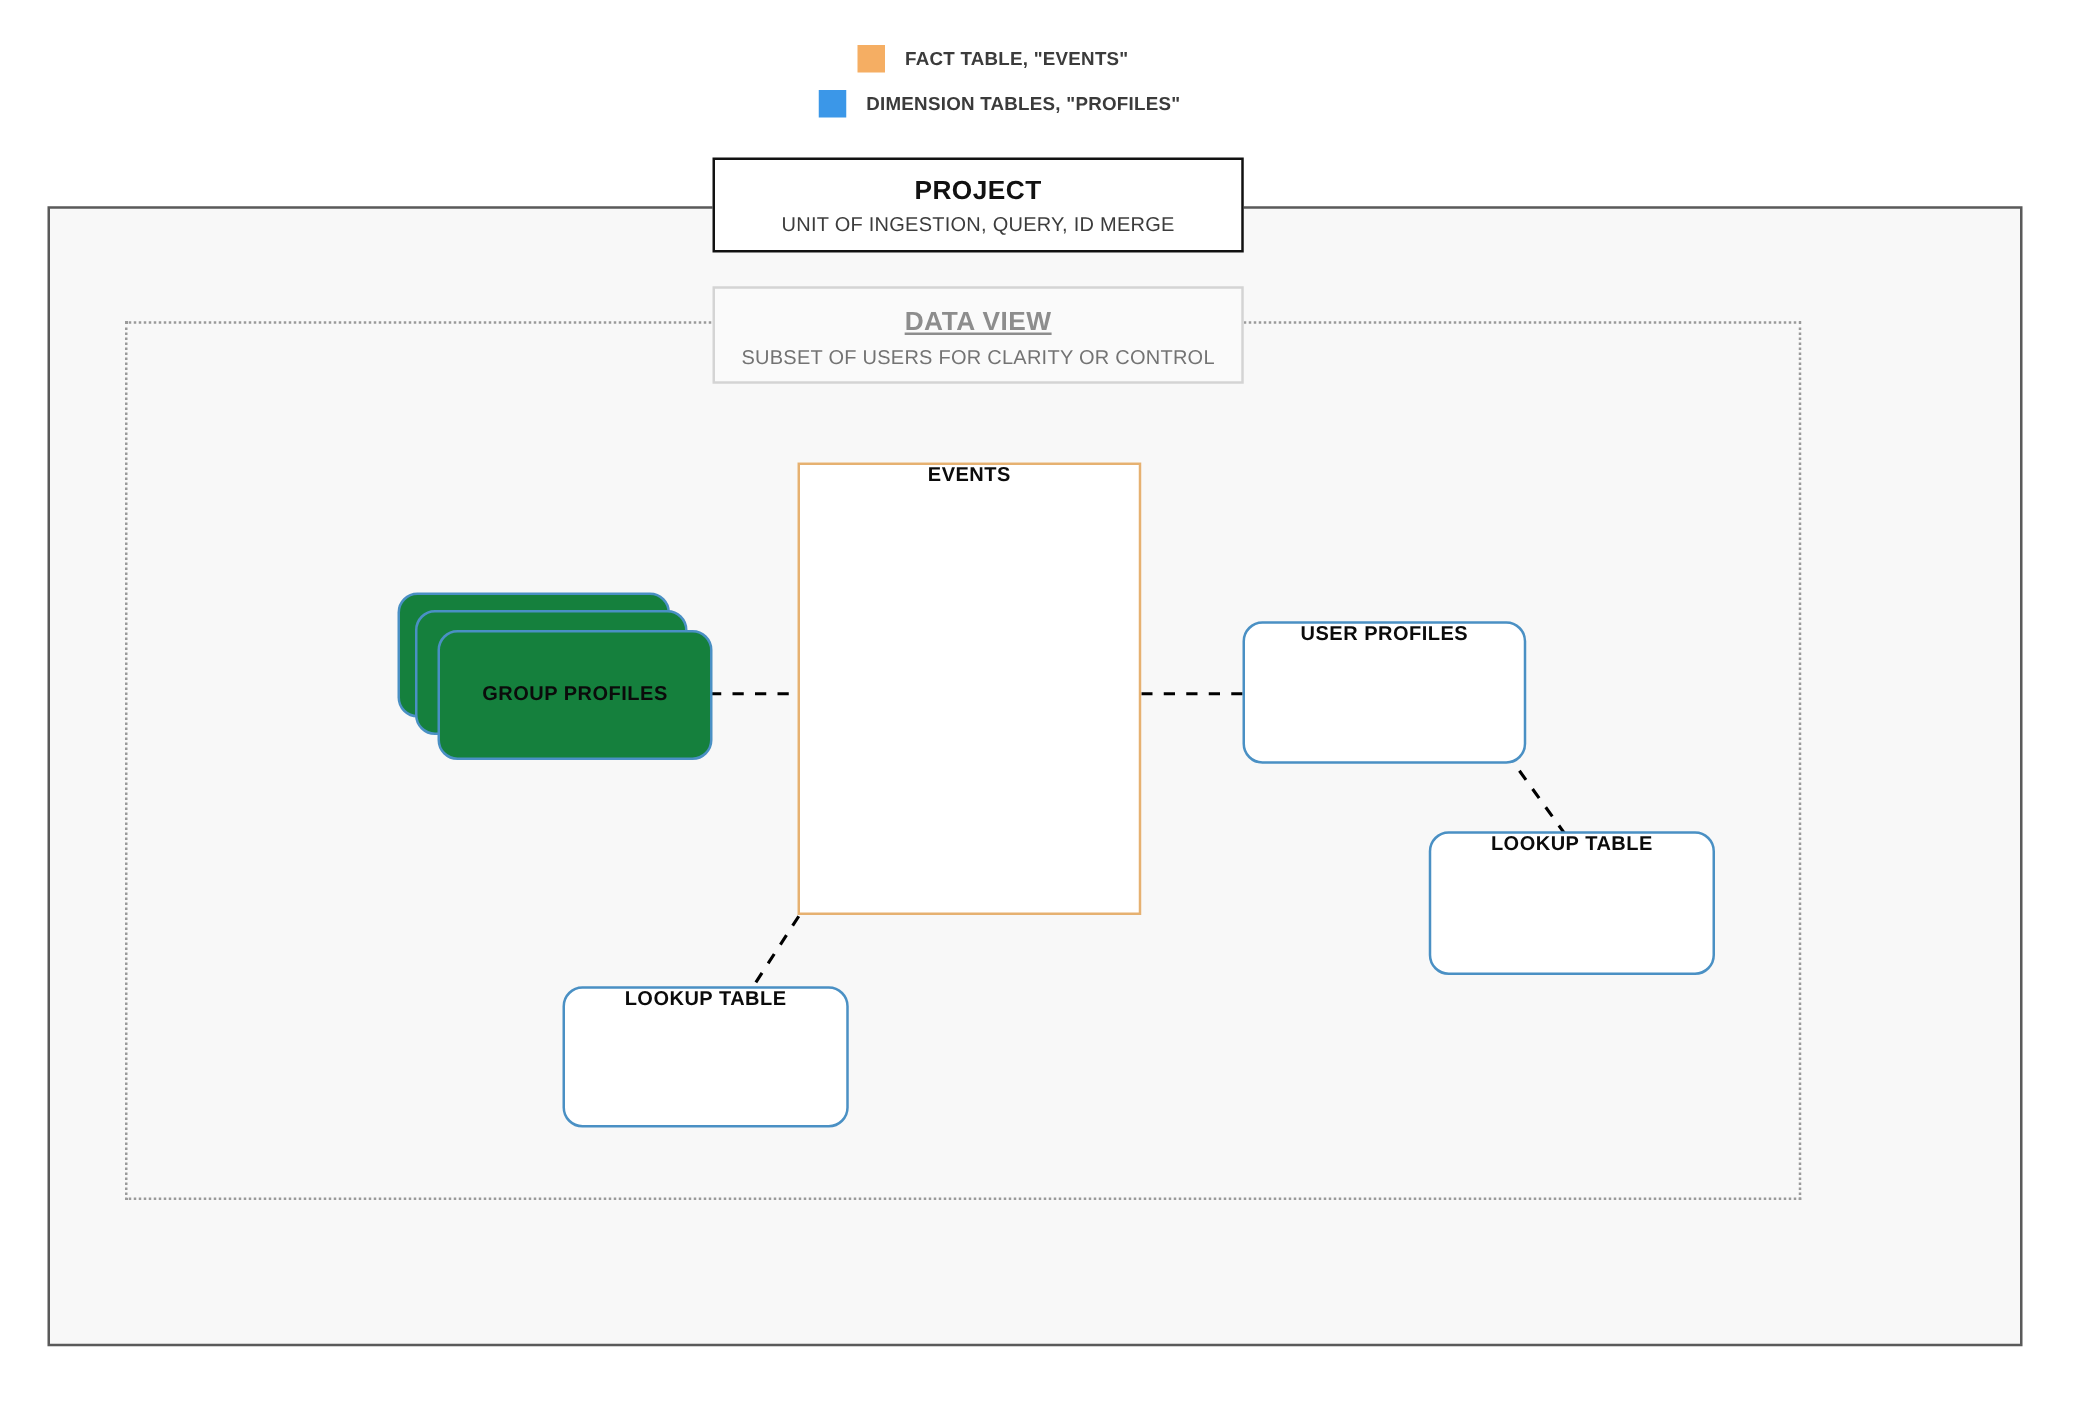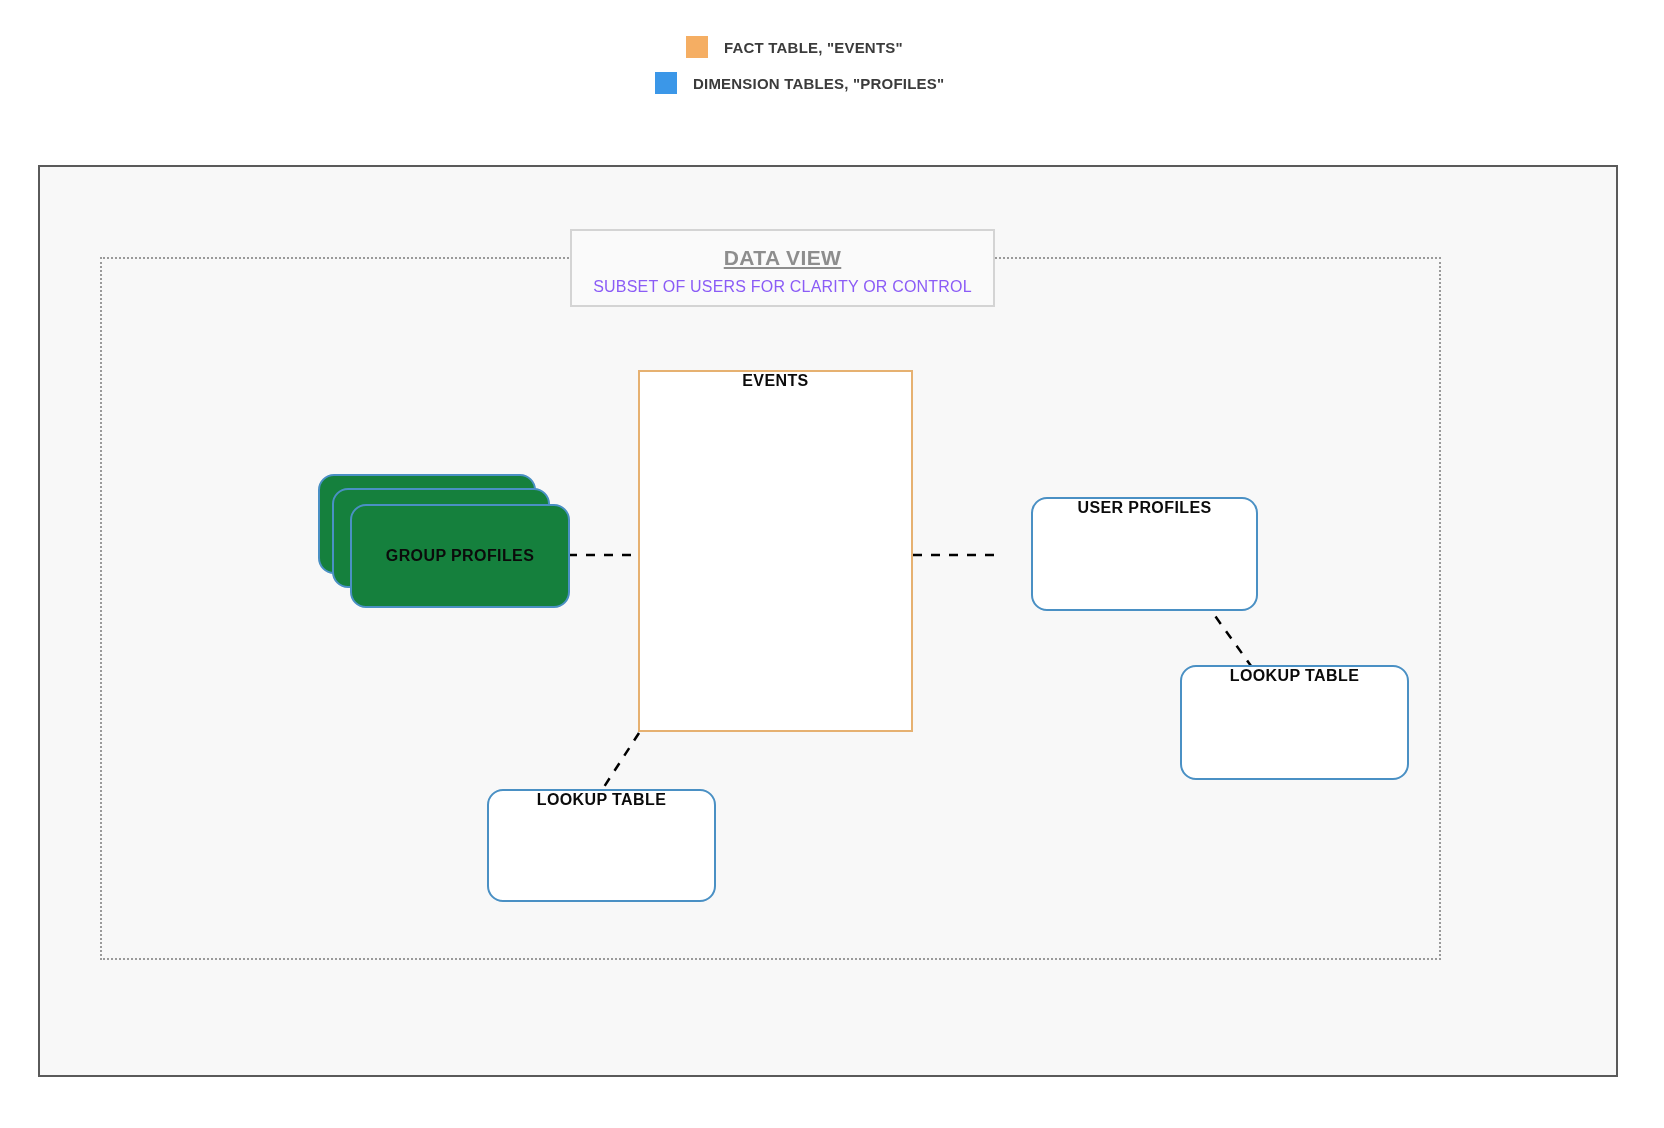--- a/index.html
+++ b/index.html
@@ -99,21 +99,21 @@
   #dataview-box .hb-title {
     font-size: 21px;
     font-weight: bold;
     color: #8d8d8d;
     letter-spacing: .4px;
     text-decoration: underline;
   }
   #dataview-box .hb-sub {
     margin-top: 8px;
     font-size: 16px;
-    color: #8b5cf6;
+    color: #737373;
     letter-spacing: .2px;
   }
 
   
   #connectors {
     position: absolute;
     left: 0;
     top: 0;
     width: 1664px;
     height: 1128px;
@@ -129,21 +129,20 @@
     background: #ffffff;
     font-size: 16px;
     font-weight: bold;
     letter-spacing: .4px;
     color: #0b0b0b;
     text-align: center;
   }
   .node.dimension {
     border: 2px solid #4a90c4;
     border-radius: 16px;
-    margin-left: 37px;
   }
   .node.fact {
     border: 2px solid #e6b171;
     border-radius: 0;
   }
 
   
   #group-profiles-stack {
     position: absolute;
     left: 318px;
@@ -219,20 +218,24 @@
 
   <div id="dataview-frame"></div>
 
   <svg id="connectors" viewBox="0 0 1664 1128" xmlns="http://www.w3.org/2000/svg">
     <line x1="568" y1="555" x2="638" y2="555" stroke="#000000" stroke-width="2.5" stroke-dasharray="9 9"></line>
     <line x1="913" y1="555" x2="995" y2="555" stroke="#000000" stroke-width="2.5" stroke-dasharray="9 9"></line>
     <line x1="639" y1="733" x2="602" y2="790" stroke="#000000" stroke-width="2.5" stroke-dasharray="9 9"></line>
     <line x1="1205" y1="602" x2="1254" y2="670" stroke="#000000" stroke-width="2.5" stroke-dasharray="9 9"></line>
   </svg>
 
+  <div id="project-box" class="header-box">
+    <div class="hb-title">PROJECT</div>
+    <div class="hb-sub">UNIT OF INGESTION, QUERY, ID MERGE</div>
+  </div>
 
   <div id="dataview-box" class="header-box">
     <div class="hb-title">DATA VIEW</div>
     <div class="hb-sub">SUBSET OF USERS FOR CLARITY OR CONTROL</div>
   </div>
 
   <div id="group-profiles-stack">
     <div class="stack-card c1"></div>
     <div class="stack-card c2"></div>
     <div class="stack-card c3">

